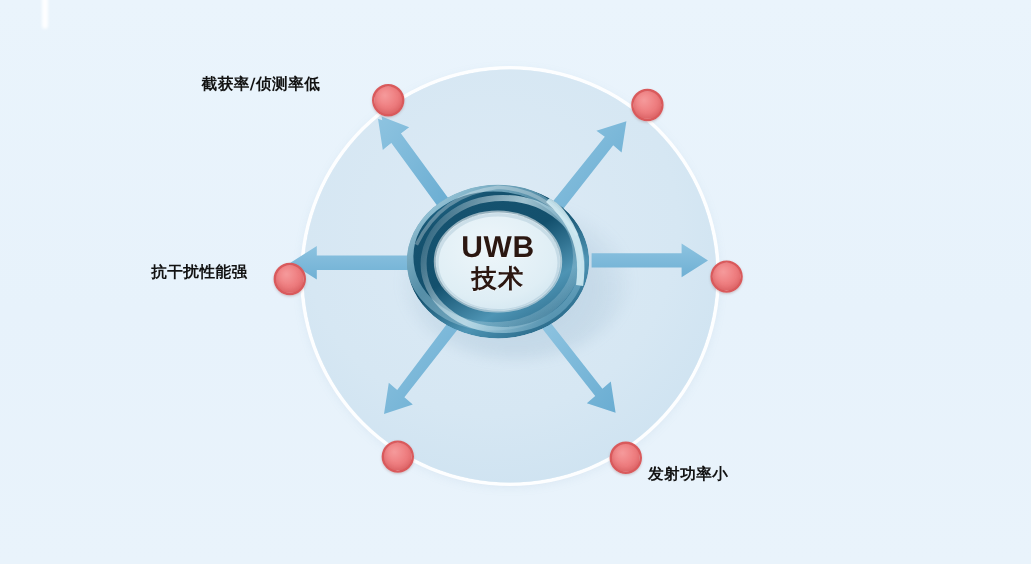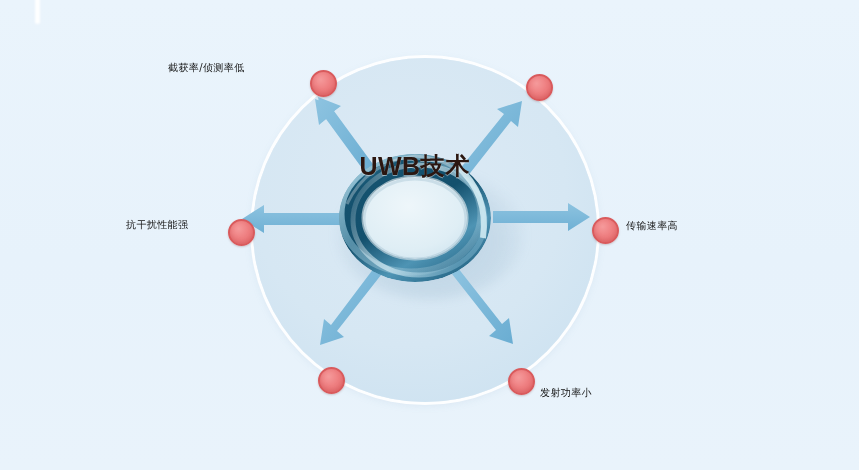--- a/index.html
+++ b/index.html
@@ -67,52 +67,52 @@
     height: 132px;
   }
 
   .center-text {
     position: absolute;
     left: 337px;
     top: 152px;
     width: 156px;
     height: 132px;
     display: flex;
-    flex-direction: row;
-    align-items: flex-start;
+    flex-direction: column;
+    align-items: center;
     justify-content: center;
     line-height: 1.12;
     color: #2b1711;
     font-weight: bold;
     text-shadow: 0 1px 0 rgba(255,255,255,0.45);
     pointer-events: none;
   }
   .center-text .line1 { font-size: 25px; letter-spacing: 0.5px; }
-  .center-text .line2 { font-size: 24px; letter-spacing: 1px; margin-top: 1px; }
+  .center-text .line2 { font-size: 21px; letter-spacing: 1px; margin-top: 1px; }
 
   
   .arrows { position: absolute; left: 0; top: 0; width: 859px; height: 470px; }
 
   
   .node {
     position: absolute;
     width: 27px;
     height: 27px;
     border-radius: 50%;
     background: radial-gradient(circle at 38% 33%, #f59a9b 0%, #ef8082 45%, #e76b6d 100%);
     border: 2px solid #d95a5c;
     box-shadow: 0 1px 2px rgba(120,60,60,0.25), inset 0 -2px 4px rgba(190,70,72,0.35);
     box-sizing: border-box;
   }
 
   .label {
     position: absolute;
     color: #121212;
-    font-weight: normal;
-    font-size: 10px;
+    font-weight: bold;
+    font-size: 13px;
     white-space: nowrap;
     letter-spacing: 0.4px;
     font-family: "DejaVu Sans", "Liberation Sans", sans-serif;
   }
 </style>
 </head>
 <body>
 
 <div id="stage">
 
@@ -212,16 +212,15 @@
 
   <div class="node" style="left:310px; top:70px;"></div>
   <div class="node" style="left:526px; top:74px;"></div>
   <div class="node" style="left:228px; top:219px;"></div>
   <div class="node" style="left:592px; top:217px;"></div>
   <div class="node" style="left:318px; top:367px;"></div>
   <div class="node" style="left:508px; top:368px;"></div>
 
   <div class="label" style="left:168px; top:61px;">截获率/侦测率低</div>
   <div class="label" style="left:126px; top:218px;">抗干扰性能强</div>
-  <div class="label" style="left:626px; top:219px;">传输速率高</div>
   <div class="label" style="left:540px; top:386px;">发射功率小</div>
 
 </div>
 
 </body></html>

